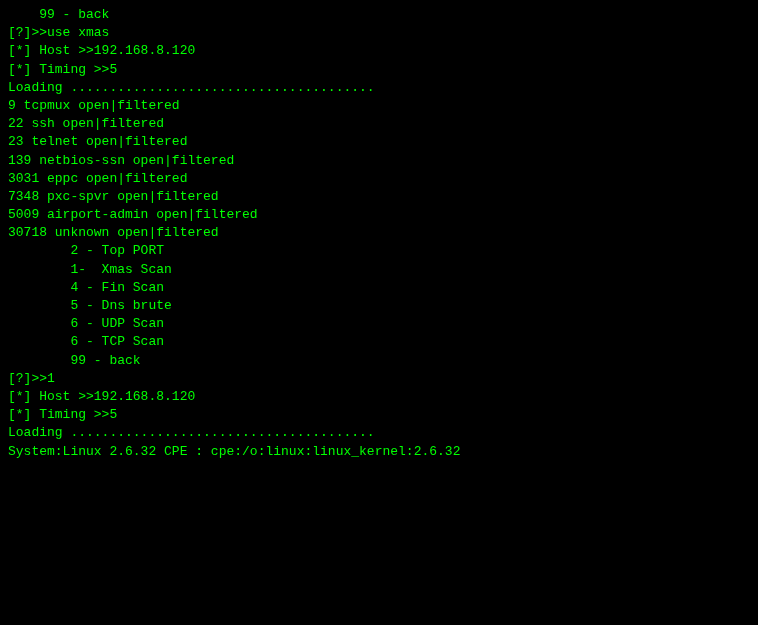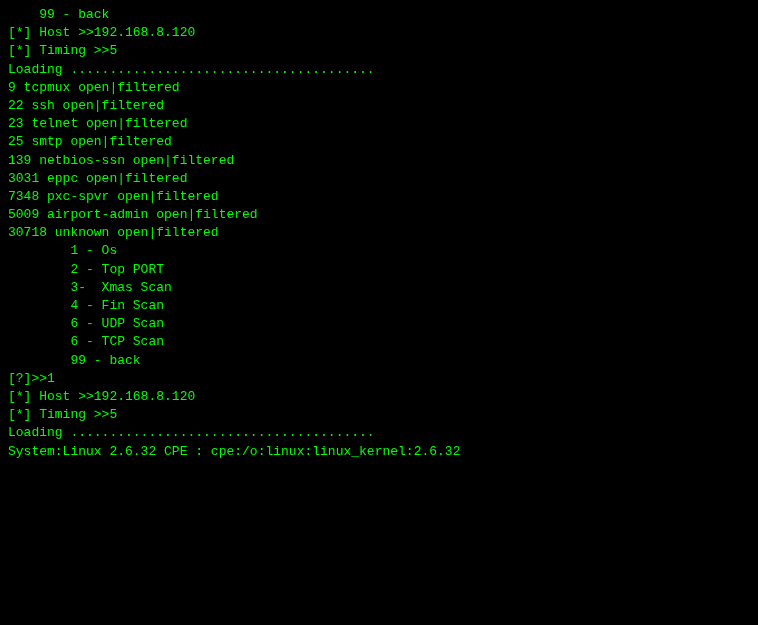--- a/index.html
+++ b/index.html
@@ -32,37 +32,37 @@
       display: block;
     }
   </style>
 </head>
 <body>
 
 <div class="terminal">
   <div id="terminal-content">
       <span class="line">    99 - back</span>
       <span class="line"></span>
+      <span class="line">[?]&gt;&gt;use xmas</span>
       <span class="line">[*] Host &gt;&gt;192.168.8.120</span>
       <span class="line">[*] Timing &gt;&gt;5</span>
       <span class="line">Loading .......................................</span>
       <span class="line">9 tcpmux open|filtered</span>
       <span class="line">22 ssh open|filtered</span>
       <span class="line">23 telnet open|filtered</span>
-      <span class="line">25 smtp open|filtered</span>
       <span class="line">139 netbios-ssn open|filtered</span>
       <span class="line">3031 eppc open|filtered</span>
       <span class="line">7348 pxc-spvr open|filtered</span>
       <span class="line">5009 airport-admin open|filtered</span>
       <span class="line">30718 unknown open|filtered</span>
       <span class="line"></span>
-      <span class="line">        1 - Os</span>
       <span class="line">        2 - Top PORT</span>
-      <span class="line">        3-  Xmas Scan</span>
+      <span class="line">        1-  Xmas Scan</span>
       <span class="line">        4 - Fin Scan</span>
+      <span class="line">        5 - Dns brute</span>
       <span class="line">        6 - UDP Scan</span>
       <span class="line">        6 - TCP Scan</span>
       <span class="line">        99 - back</span>
       <span class="line"></span>
       <span class="line">[?]&gt;&gt;1</span>
       <span class="line">[*] Host &gt;&gt;192.168.8.120</span>
       <span class="line">[*] Timing &gt;&gt;5</span>
       <span class="line">Loading .......................................</span>
       <span class="line">System:Linux 2.6.32 CPE : cpe:/o:linux:linux_kernel:2.6.32</span>
     </div>

